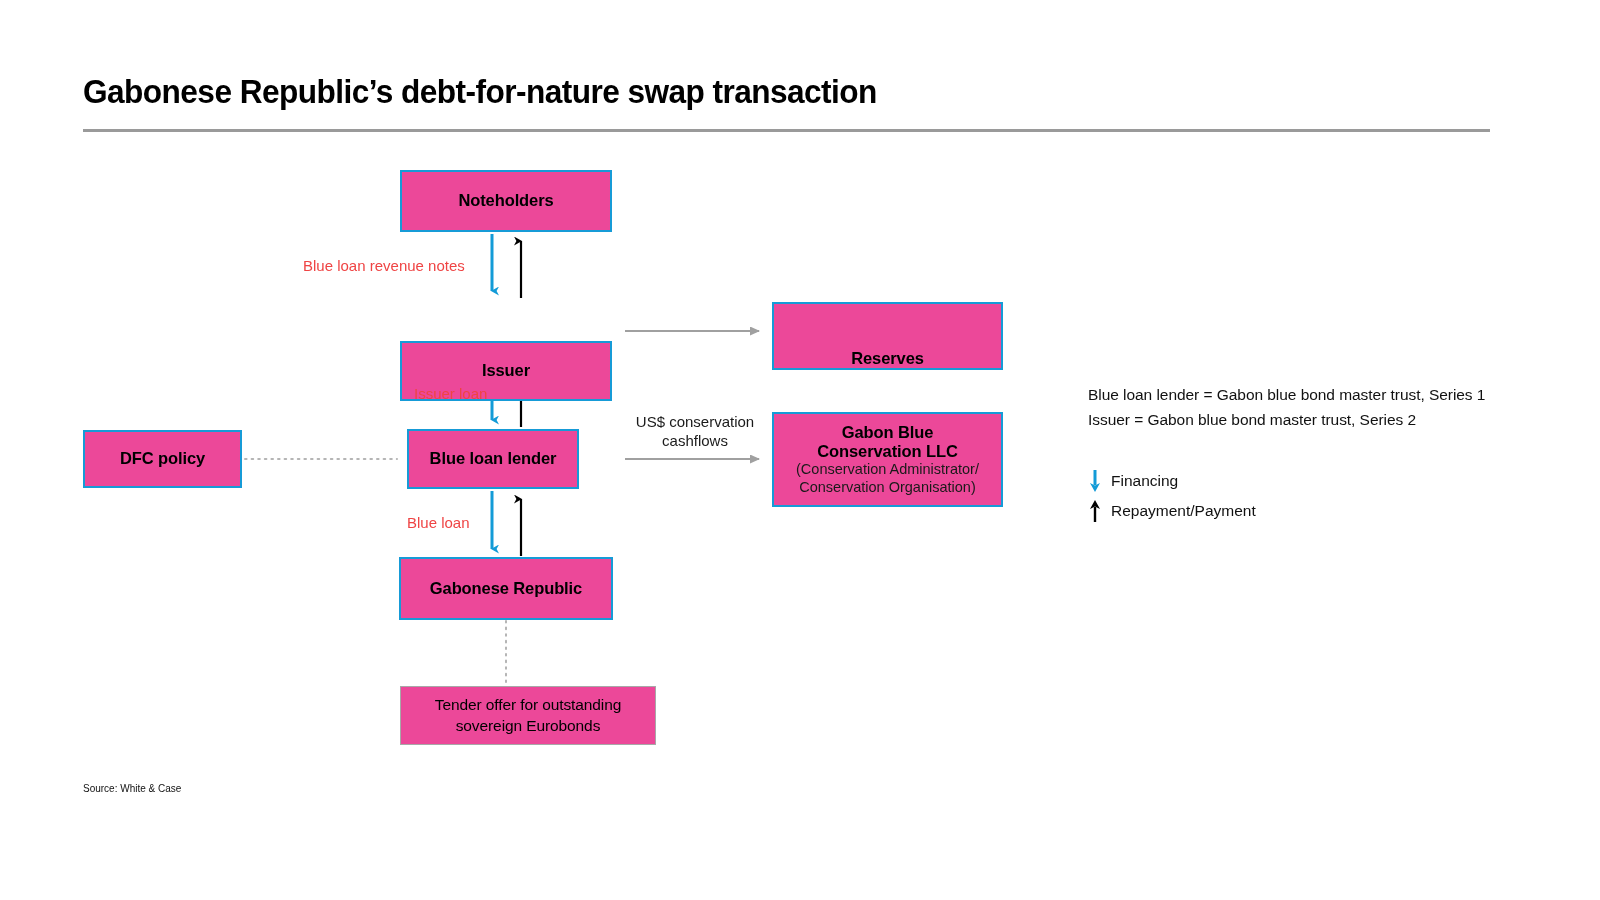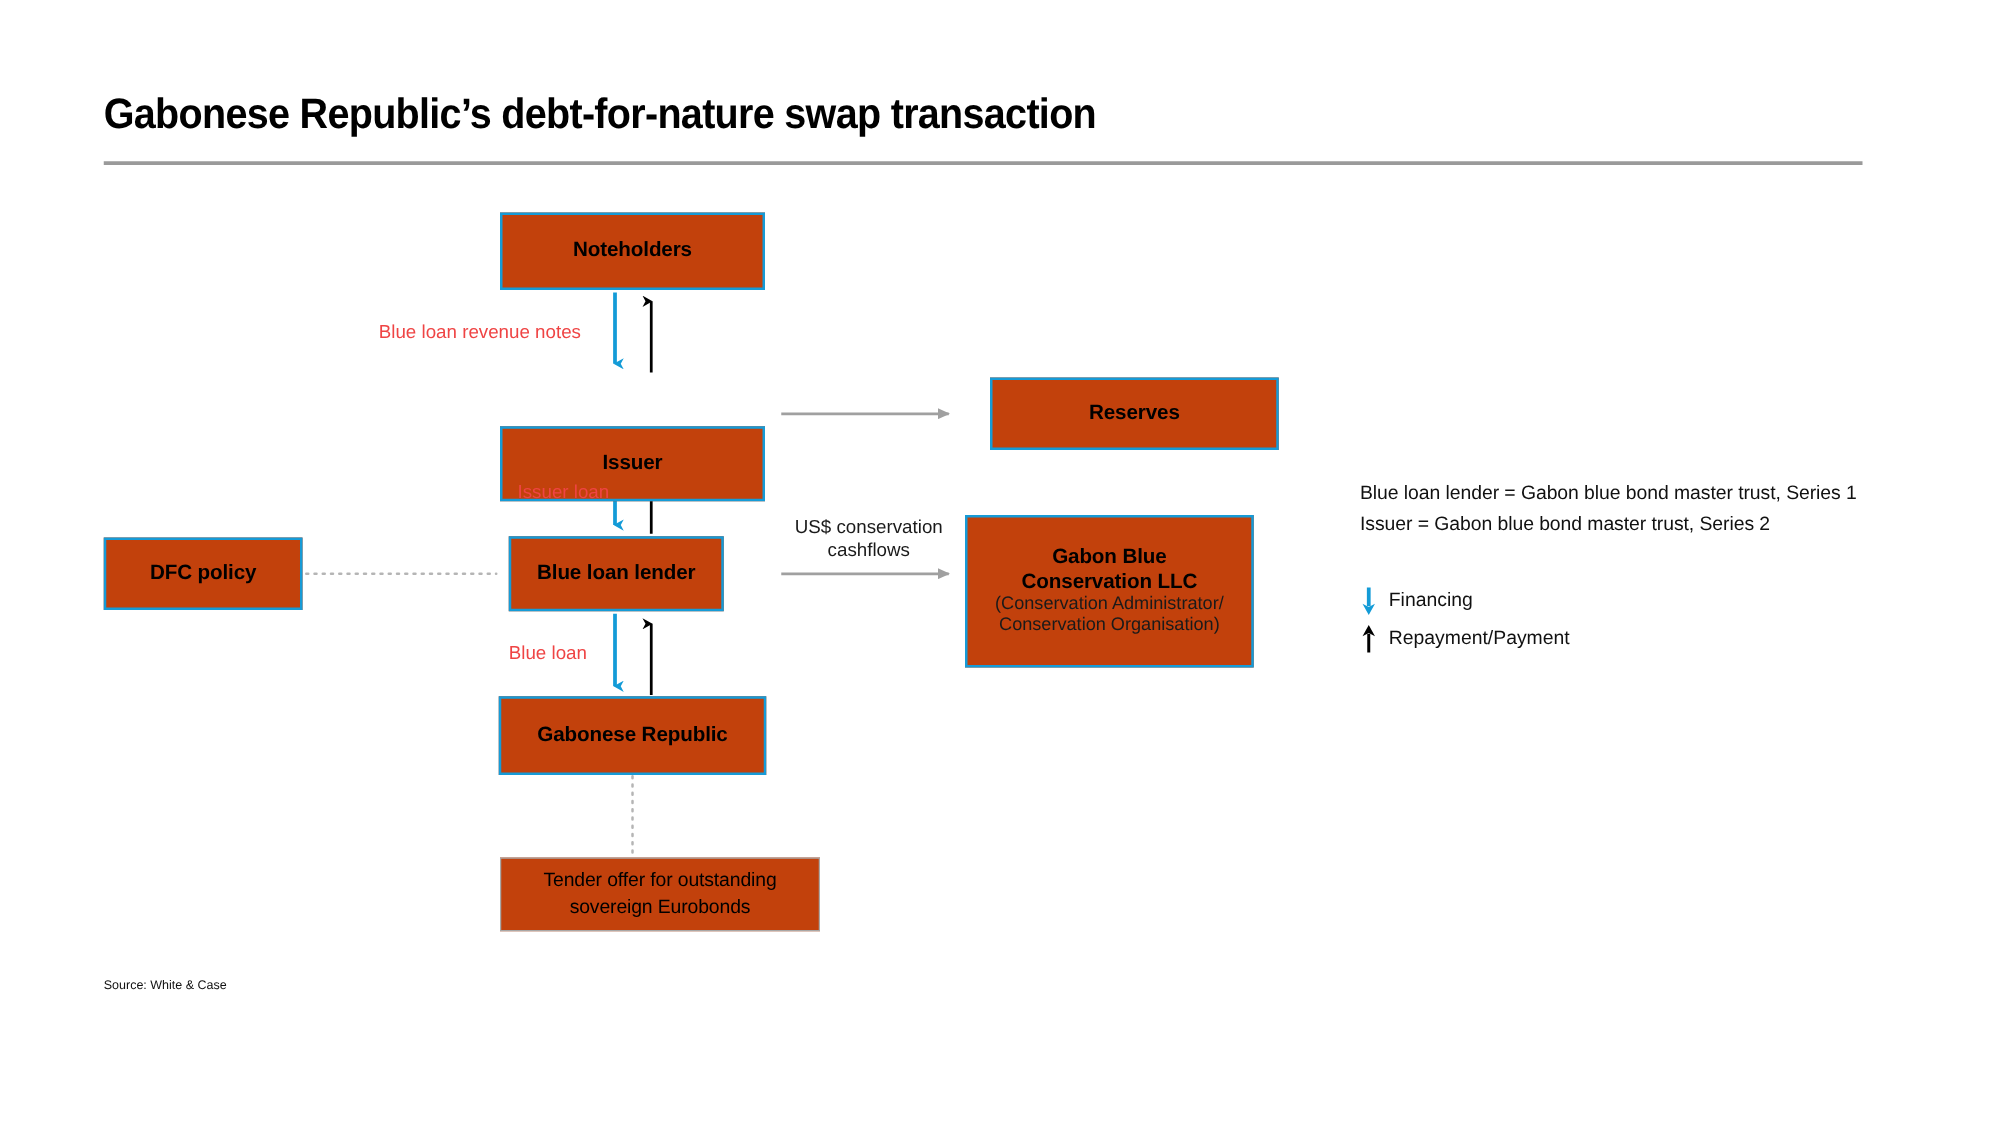--- a/index.html
+++ b/index.html
@@ -37,21 +37,21 @@
     top: 129px;
     width: 1407px;
     height: 3px;
     background: #9a9a9a;
   }
 
   
   .node {
     position: absolute;
     box-sizing: border-box;
-    background: #c2410c;
+    background: #ec4899;
     border: 2px solid #169BD7;
     display: flex;
     flex-direction: column;
     align-items: center;
     justify-content: center;
     text-align: center;
     line-height: 1.16;
   }
   .node .title-line {
     font-weight: bold;
@@ -171,33 +171,33 @@
 </svg>
 
 <div class="node" style="left:400px; top:170px; width:212px; height:62px;">
   <span class="title-line">Noteholders</span>
 </div>
 
 <div class="node" style="left:400px; top:300px; width:212px; height:60px;margin-top:41px;">
   <span class="title-line">Issuer</span>
 </div>
 
-<div class="node" style="left:792px; top:302px; width:231px; height:58px;">
+<div class="node" style="left:772px; top:302px; width:231px; height:68px;justify-content:flex-end;">
   <span class="title-line">Reserves</span>
 </div>
 
 <div class="node" style="left:83px; top:430px; width:159px; height:58px;text-align:right;">
   <span class="title-line">DFC policy</span>
 </div>
 
 <div class="node" style="left:407px; top:429px; width:172px; height:60px;">
   <span class="title-line">Blue loan lender</span>
 </div>
 
-<div class="node" style="left:772px; top:412px; width:231px; height:122px;">
+<div class="node" style="left:772px; top:412px; width:231px; height:95px;">
   <span class="title-line">Gabon Blue</span>
   <span class="title-line">Conservation LLC</span>
   <span class="sub-line">(Conservation Administrator/</span>
   <span class="sub-line">Conservation Organisation)</span>
 </div>
 
 <div class="node" style="left:399px; top:557px; width:214px; height:63px;">
   <span class="title-line">Gabonese Republic</span>
 </div>
 

